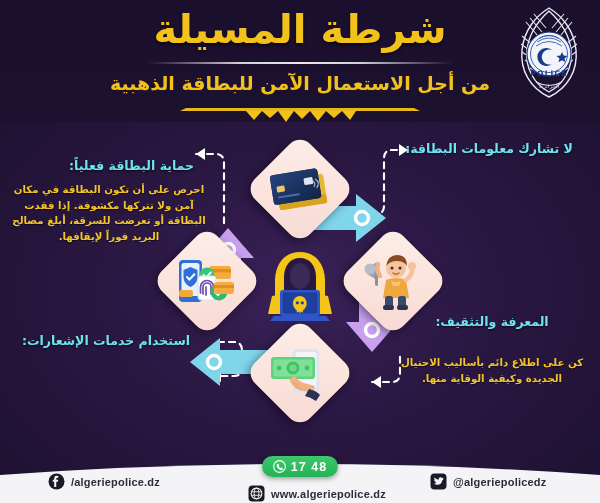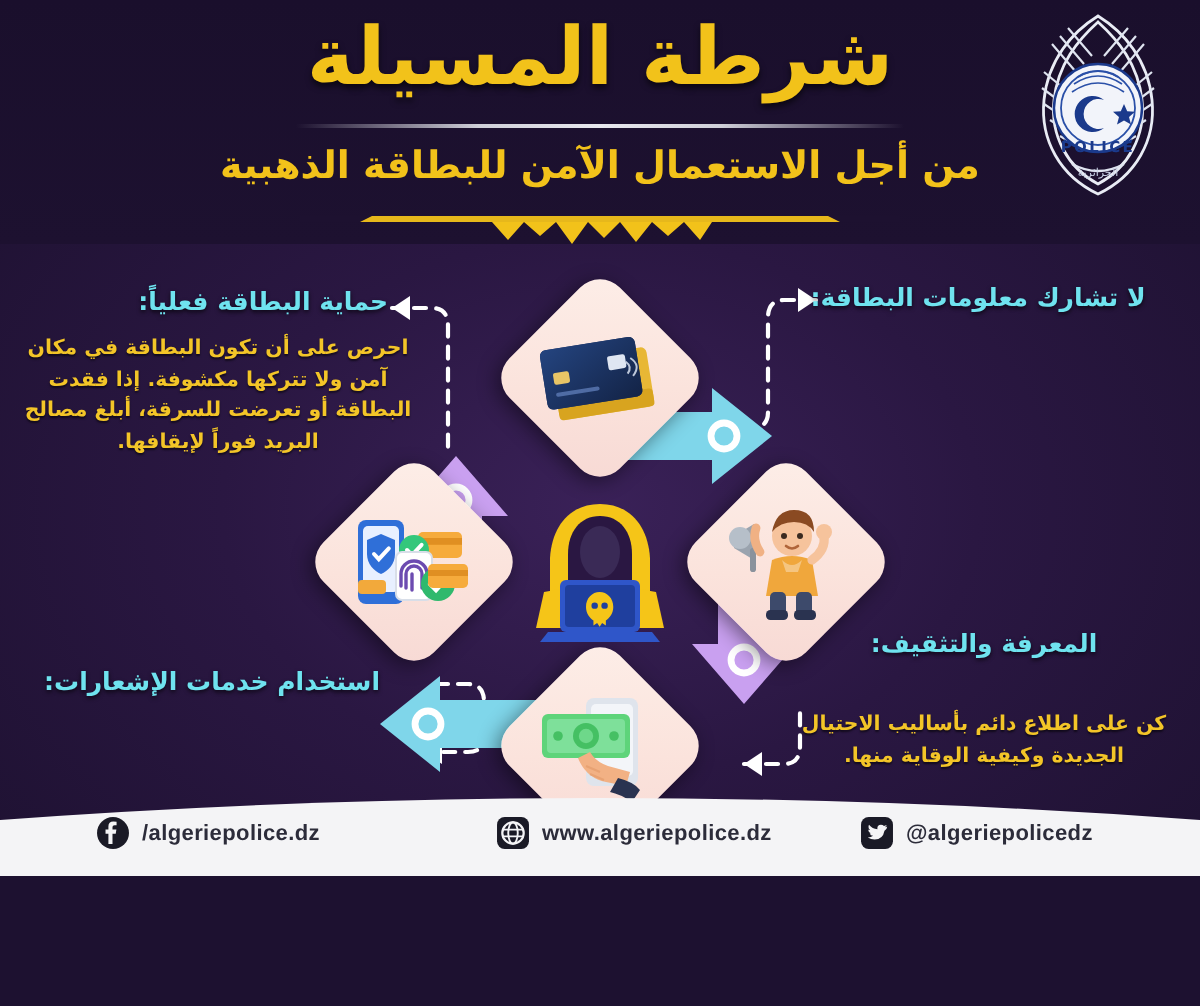--- a/index.html
+++ b/index.html
@@ -4,21 +4,21 @@
 <style>
   * { margin:0; padding:0; box-sizing:border-box; }
   html,body { width:600px; height:503px; }
   body {
     font-family:"DejaVu Sans", sans-serif;
     background:#1d1130;
     overflow:hidden;
     position:relative;
   }
   #poster {
-    position:relative; width:600px; height:438px;
+    position:relative; width:600px; height:503px;
     background:
       radial-gradient(ellipse 420px 300px at 50% 58%, #3a2158 0%, #2a1742 45%, #1d1130 100%),
       linear-gradient(160deg,#1c1030 0%,#241538 50%,#1a0f2b 100%);
     overflow:hidden;
   }
   
   .header { position:absolute; left:0; top:0; width:600px; height:122px;
             background:linear-gradient(180deg,#1a0f2c 0%,#1d1130 100%); }
   .title {
     position:absolute; left:0; top:6px; width:600px; text-align:center;
@@ -40,21 +40,21 @@
   
   .quad { position:absolute; direction:rtl; }
   .quad .q-head {
     font-size:12.5px; font-weight:bold; color:#6fe3ef; white-space:nowrap;
     text-shadow:0 1px 2px rgba(0,0,0,.7);
   }
   .quad .q-body {
     margin-top:9px; font-size:10.2px; line-height:1.52; font-weight:bold;
     color:#f3c528; text-shadow:0 1px 1px rgba(0,0,0,.55);
   }
-  #quad-tl { left:6px;  top:143px; width:206px; text-align:center; }
+  #quad-tl { left:6px;  top:158px; width:206px; text-align:center; }
   #quad-tl .q-head { text-align:right; padding-right:18px; }
   #quad-tr { right:4px; top:141px; width:210px; text-align:center; }
   #quad-tr .q-head { text-align:center; padding-right:4px; }
   #quad-tr .q-body { margin-top:14px; }
   #quad-bl { left:6px;  top:333px; width:210px; text-align:center; }
   #quad-bl .q-head { text-align:center; padding-right:10px; }
   #quad-bl .q-body { margin-top:10px; }
   #quad-br { right:6px; top:314px; width:204px; text-align:center; }
   #quad-br .q-head { text-align:center; }
   #quad-br .q-body { margin-top:26px; }
@@ -79,21 +79,21 @@
   
   .conn { position:absolute; pointer-events:none; }
   
   .footer { position:absolute; left:0; bottom:0; width:600px; height:40px; }
   .footer-bg { position:absolute; left:0; bottom:0; width:600px; height:40px; }
   .f-items { position:absolute; left:0; bottom:2px; width:600px; height:32px; }
   .f-item { position:absolute; display:flex; align-items:center; gap:6px; }
   .f-item .f-txt { font-size:11px; font-weight:bold; color:#2c2c3a; letter-spacing:.2px;
                    font-family:"Liberation Sans", sans-serif; }
   #f-fb  { left:48px;  top:4px; }
-  #f-web { left:234px; top:4px;padding-left:14px; }
+  #f-web { left:234px; top:16px;padding-left:14px; }
   #f-tw  { left:430px; top:4px; }
   .phone-badge {
     position:absolute; left:262px; top:456px; width:76px; height:21px;
     background:linear-gradient(180deg,#3dc96a 0%,#24b258 100%);
     border-radius:11px; display:flex; align-items:center; justify-content:center;
     gap:5px; box-shadow:0 2px 5px rgba(0,0,0,.35); z-index:5;
   }
   .phone-badge .pnum { font-size:12.5px; font-weight:bold; color:#ffffff;
                        font-family:"Liberation Sans", sans-serif; letter-spacing:1px; }
 </style>

